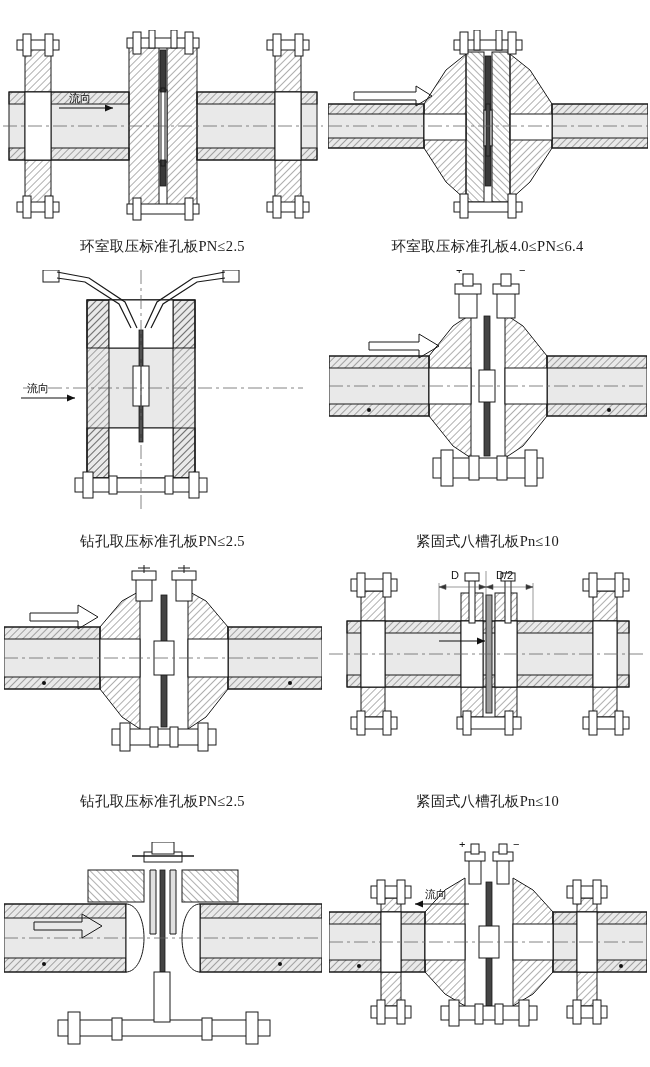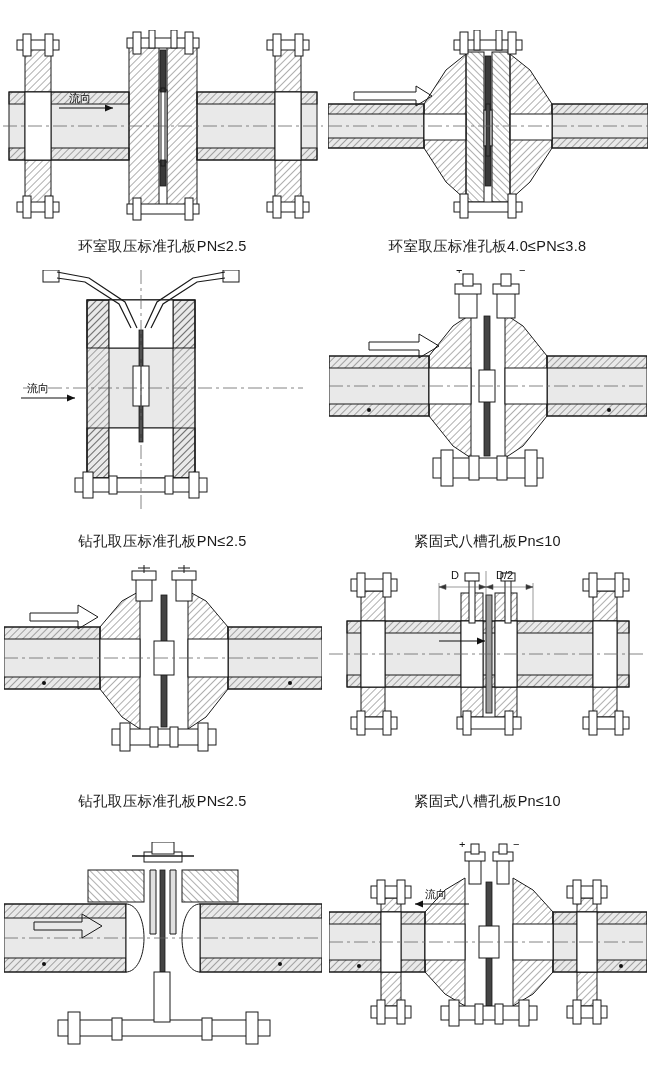--- a/index.html
+++ b/index.html
@@ -48,20 +48,21 @@
     display: block;
   }
   .caption {
     font-size: 14.5px;
     color: #1a1a1a;
     letter-spacing: 0.3px;
     text-align: center;
     padding: 4px 2px 6px 2px;
     line-height: 1.2;
     white-space: nowrap;
+    font-family: Liberation Serif, serif;
   }
   
   svg .ln { stroke: #1a1a1a; stroke-width: 1; fill: none; }
   svg .thin { stroke: #555; stroke-width: 0.6; fill: none; }
   svg .ctr { stroke: #666; stroke-width: 0.8; fill: none; stroke-dasharray: 14 4 3 4; }
   svg .hatchfill { fill: url(#hatchA); stroke: #1a1a1a; stroke-width: 1; }
   svg .hatchfillB { fill: url(#hatchB); stroke: #1a1a1a; stroke-width: 1; }
   svg .graybody { fill: #e9e9e9; stroke: #1a1a1a; stroke-width: 1; }
   svg .white { fill: #ffffff; stroke: #1a1a1a; stroke-width: 1; }
   svg .dark { fill: #3a3a3a; stroke: #1a1a1a; stroke-width: 0.8; }
@@ -193,21 +194,21 @@
             <rect x="180" y="164" width="8" height="24" fill="#fff"></rect>
           </g>
 
           <line class="ctr" x1="0" y1="96" x2="320" y2="96"></line>
 
           <g>
             <polygon class="ln" points="26,62 88,62 88,56 104,66 88,76 88,70 26,70" fill="#fff"></polygon>
           </g>
         </svg>
       </div>
-      <div class="caption">环室取压标准孔板4.0≤PN≤3.8</div>
+      <div class="caption">环室取压标准孔板4.0≤PN≤6.4</div>
     </div>
 
     <div class="cell">
       <div class="figure">
         <svg width="300" height="250" viewBox="0 0 300 250">
 
           <rect class="graybody" x="74" y="30" width="108" height="178"></rect>
           <rect class="hatchfill" x="74" y="30" width="22" height="178"></rect>
           <rect class="hatchfill" x="160" y="30" width="22" height="178"></rect>
 

